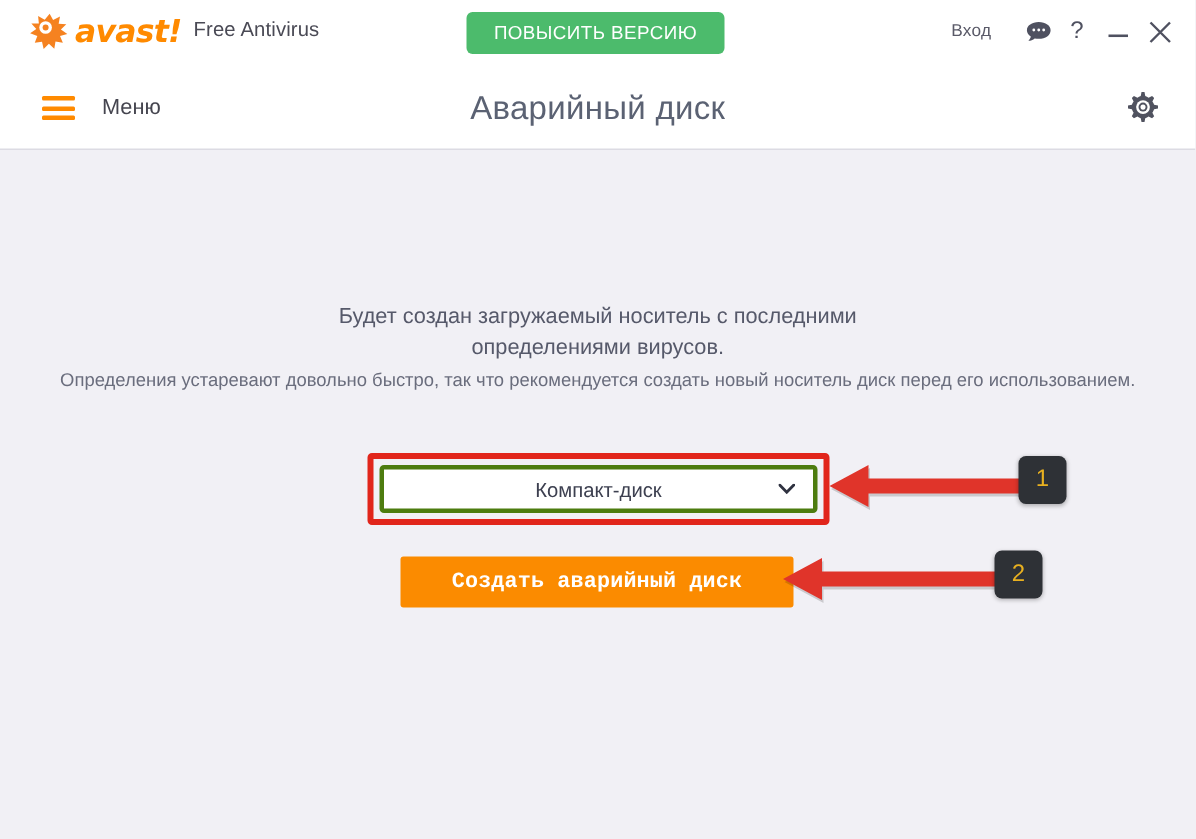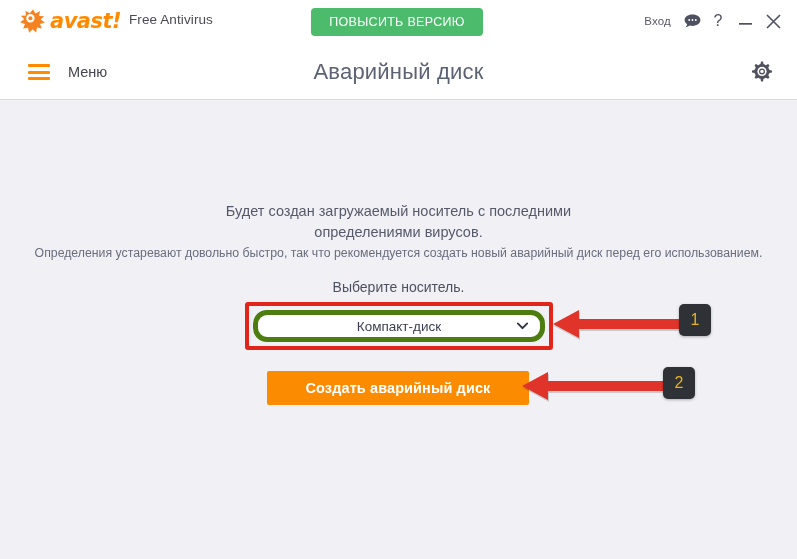--- a/index.html
+++ b/index.html
@@ -76,21 +76,21 @@
     position: absolute;
     right: 10px; top: 10px;
     display: flex;
     align-items: center;
     gap: 0px;
     height: 22px;
   }
   .login-link {
     font-size: 11.5px;
     color: #5a5a68;
-    margin-right: 8px;
+    margin-right: 18px;
     cursor: pointer;
     letter-spacing: 0.2px;
   }
   .wc-icon {
     width: 26px; height: 22px;
     display: flex;
     align-items: center;
     justify-content: center;
     cursor: pointer;
     color: #4f5160;
@@ -190,22 +190,22 @@
     color: #4d5060;
     font-size: 14px;
   }
 
   
   .media-select {
     position: absolute;
     left: 253px; top: 210px;
     width: 292px; height: 32px;
     background: #ffffff;
-    border: 5px solid #4d7c0f;
-    border-radius: 14px;
+    border: 3px solid #4d7c0f;
+    border-radius: 3px;
     box-sizing: border-box;
     cursor: pointer;
     display: flex;
     align-items: center;
     justify-content: center;
   }
   .media-select-value {
     font-size: 13.5px;
     color: #3d4050;
   }
@@ -236,21 +236,21 @@
     position: absolute;
     left: 267px; top: 271px;
     width: 262px; height: 34px;
     background: #fb8b00;
     border: none;
     border-radius: 2px;
     color: #ffffff;
     font-size: 14.5px;
     font-weight: bold;
     cursor: pointer;
-    font-family: Liberation Sans, sans-serif;
+    font-family: Liberation Mono, monospace;
     padding: 0;
     letter-spacing: 0.1px;
   }
 
   
   .anno { position: absolute; pointer-events: none; }
   .anno-1 { left: 553px; top: 203px; width: 160px; height: 46px; }
   .anno-2 { left: 522px; top: 265px; width: 185px; height: 46px; }
 
   .badge {
@@ -352,23 +352,22 @@
         <circle cx="14" cy="12.4" r="3.0" fill="#50525f"></circle>
         <circle cx="14" cy="12.4" r="1.7" fill="#ffffff"></circle>
       </svg>
     </div>
   </div>
 
   <div class="content">
 
     <div class="intro-line intro-1">Будет создан загружаемый носитель с последними</div>
     <div class="intro-line intro-2">определениями вирусов.</div>
-    <div class="intro-note">Определения устаревают довольно быстро, так что рекомендуется создать новый аварийный диск перед его использованием.</div>
-
-    <div class="select-prompt">Выберите носитель.</div>
+    <div class="intro-note">Определения устаревают довольно быстро, так что рекомендуется создать новый носитель диск перед его использованием.</div>
+
 
     <div class="media-select">
       <span class="media-select-value">Компакт-диск</span>
       <span class="media-select-caret">
         <svg width="11" height="7" viewBox="0 0 11 7" aria-hidden="true">
           <path d="M0.8 0.8 L5.5 5.6 L10.2 0.8" stroke="#2f3240" stroke-width="1.9" fill="none" stroke-linecap="round"></path>
         </svg>
       </span>
     </div>
 

